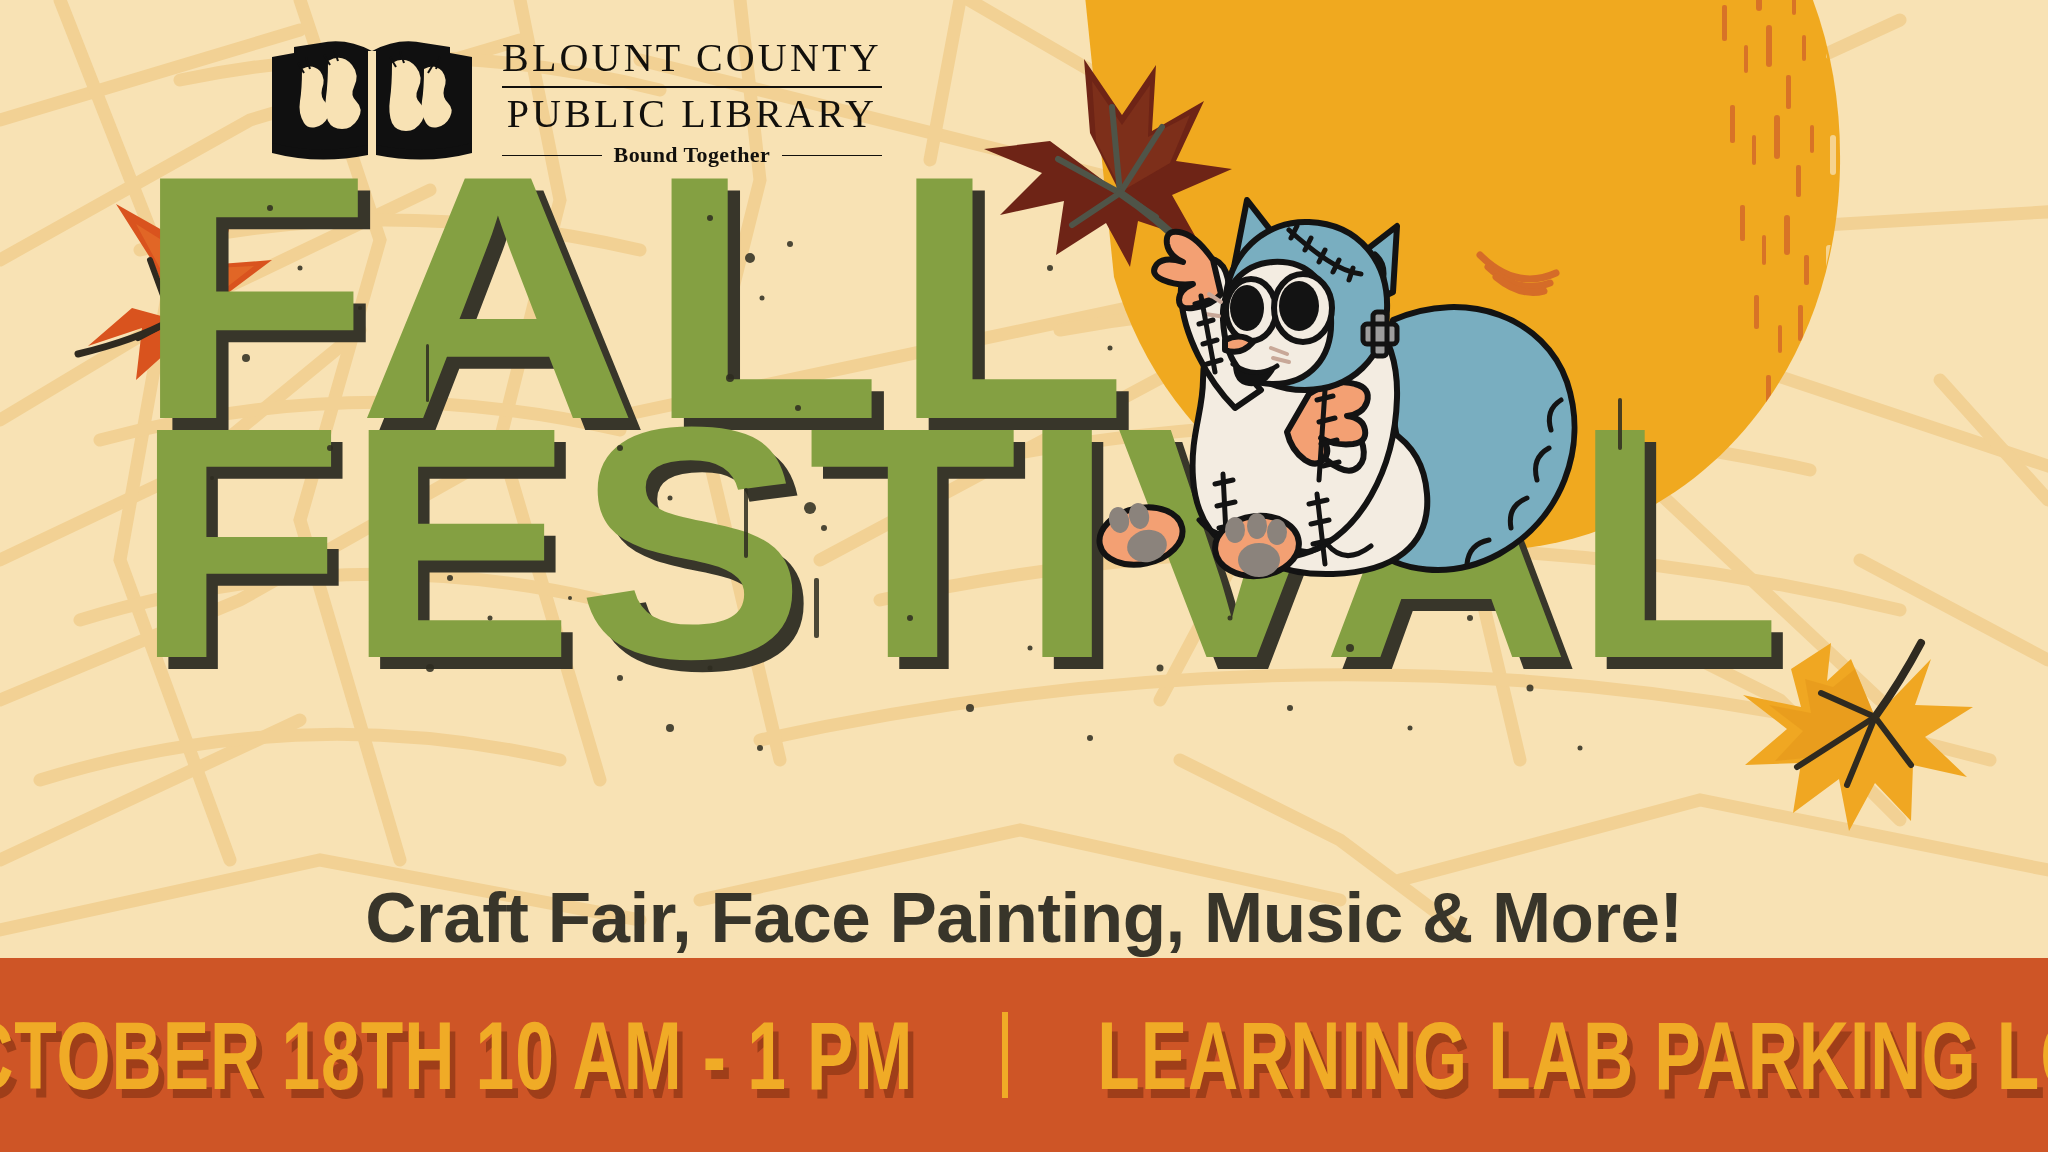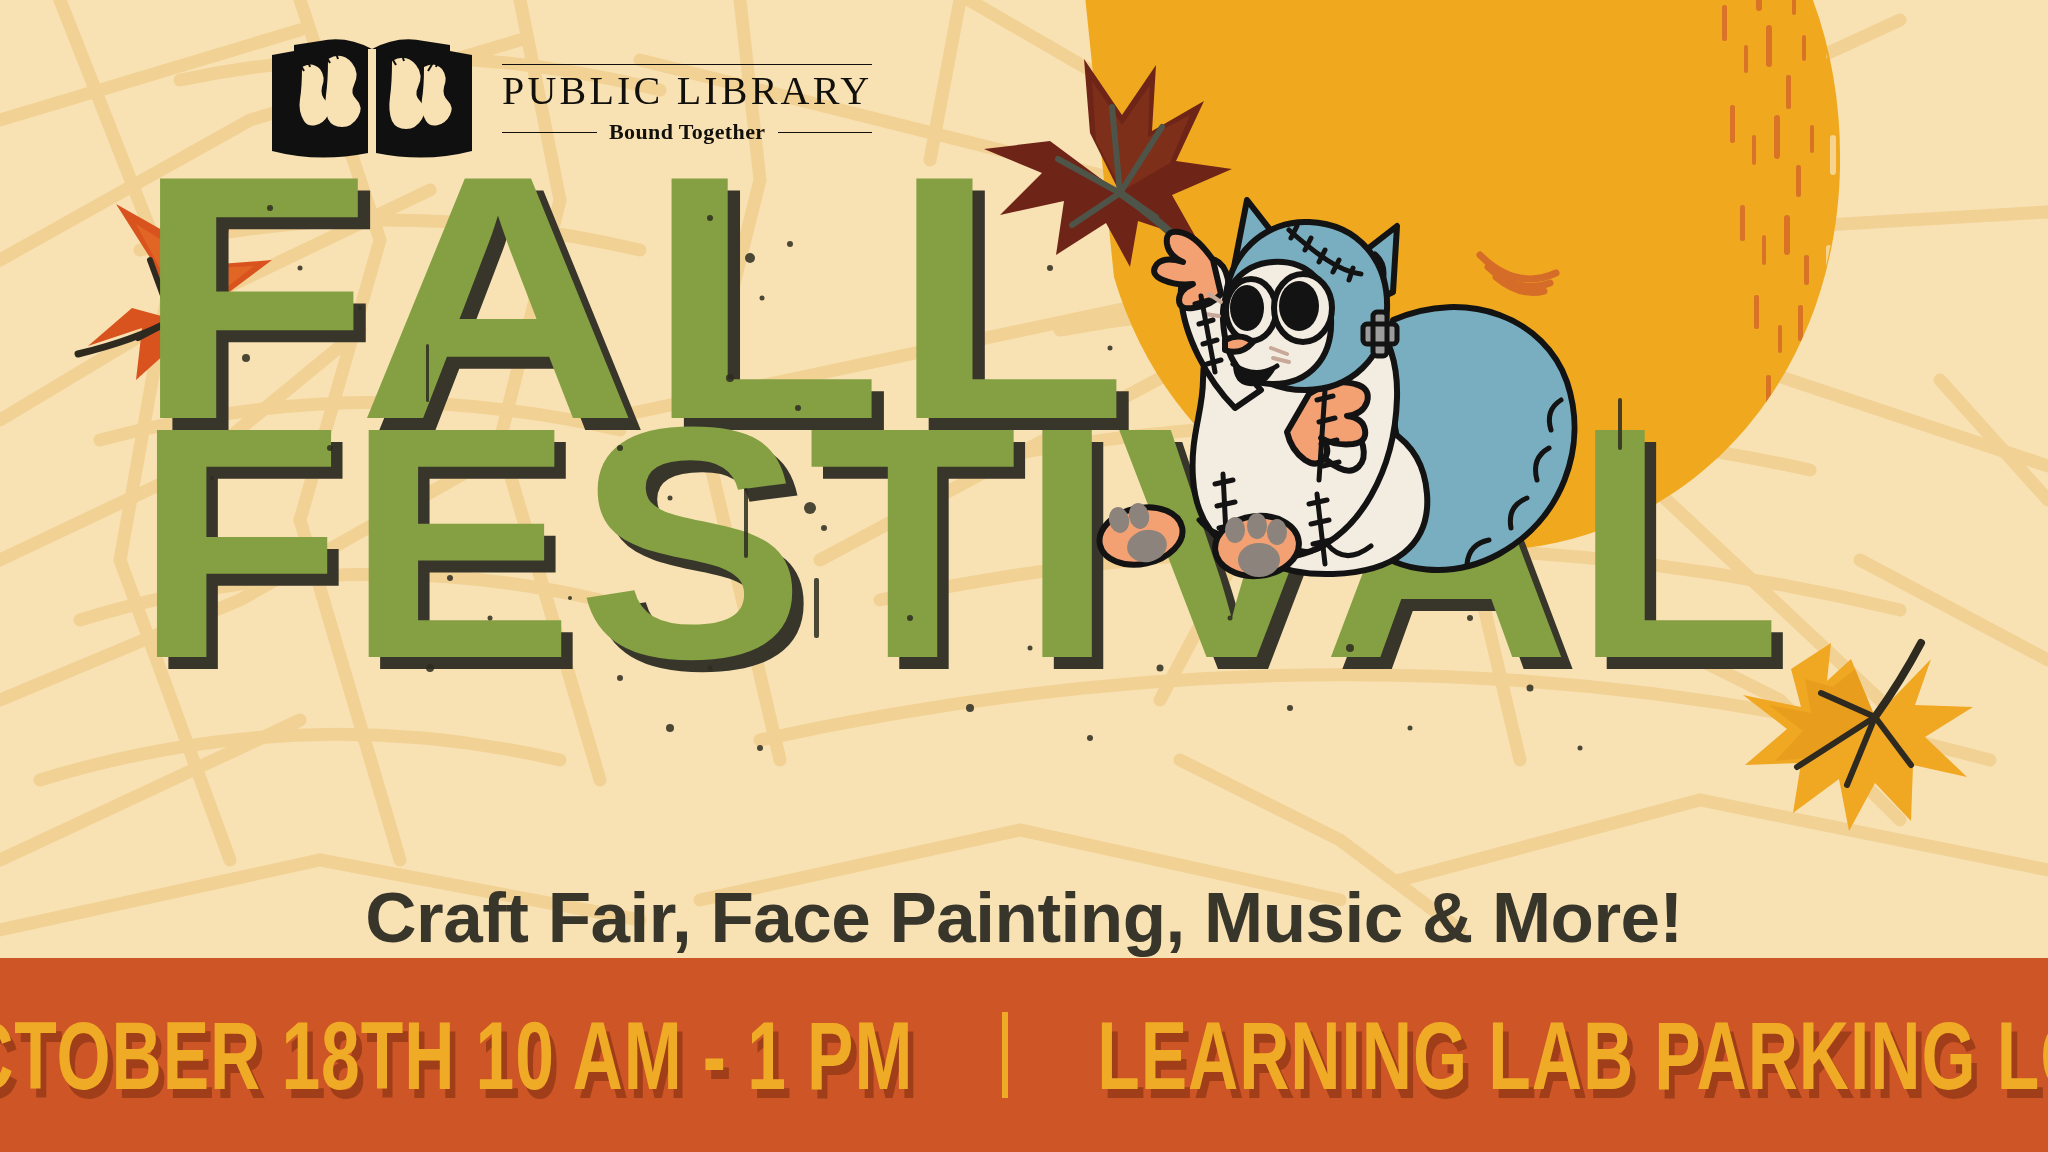--- a/index.html
+++ b/index.html
@@ -429,20 +429,21 @@
           <path d="M136 28 l-4 -12"></path>
         <path d="M160 38 l6 -10"></path>
           <path d="M168 34 l4 -12"></path>
       </g>
 
       <path d="M4 108 Q50 120 100 110 L100 120 Q50 130 4 118 Z" fill="#101010"></path>
       <path d="M108 110 Q158 120 204 108 L204 118 Q158 130 108 120 Z" fill="#101010"></path>
     </svg>
 
     <div class="logo-text">
+      <div class="logo-line1">BLOUNT COUNTY</div>
       <div class="logo-rule"></div>
       <div class="logo-line2">PUBLIC LIBRARY</div>
       <div class="logo-tagline-row">
         <span class="logo-tag-rule"></span>
         <span class="logo-tagline">Bound Together</span>
         <span class="logo-tag-rule"></span>
       </div>
     </div>
   </div>
 

